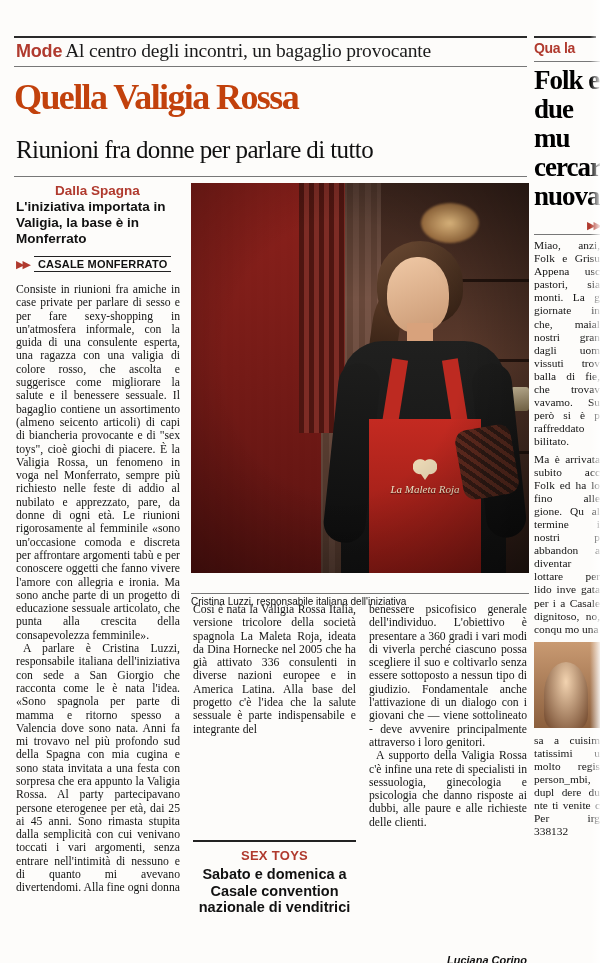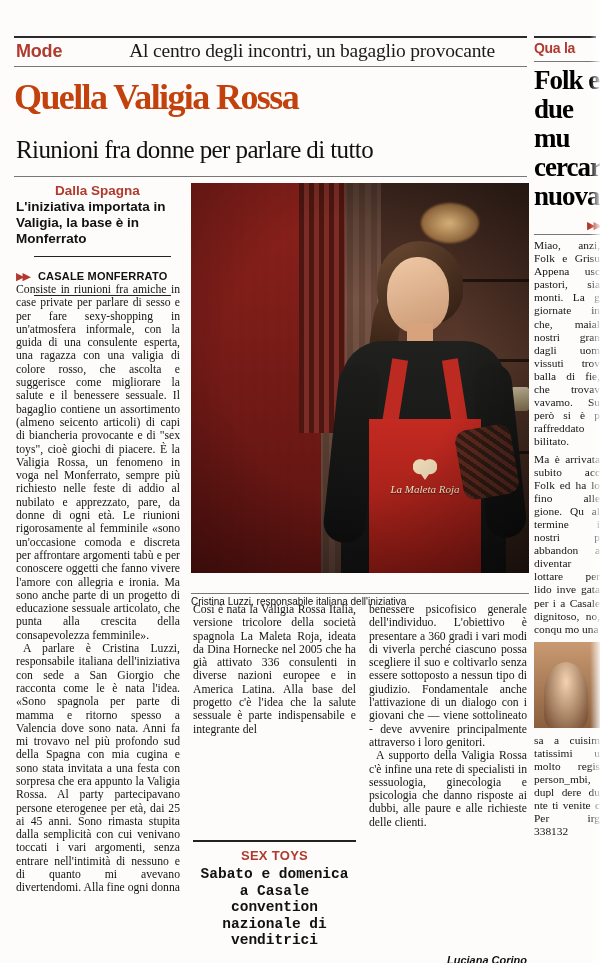--- a/index.html
+++ b/index.html
@@ -41,36 +41,35 @@
   }
 
   
   .kicker {
     position: absolute;
     left: 16px;
     top: 40px;
     width: 512px;
     display: flex;
     align-items: baseline;
-    gap: 23px;
+    gap: 3px;
     text-align: right;
   }
   .kicker-label {
     font-family: "Liberation Sans", sans-serif;
     font-weight: bold;
     font-size: 18px;
     color: #b03a2e;
     letter-spacing: -0.2px;
   }
   .kicker-text {
     font-family: "Liberation Serif", serif;
     font-size: 19.5px;
     color: #1a1a1a;
     letter-spacing: -0.2px;
-    margin-left: 44px;
   }
 
   .rule-under-kicker {
     position: absolute;
     left: 14px;
     top: 66px;
     width: 513px;
     height: 1px;
     background: #777;
   }
@@ -137,21 +136,21 @@
   }
   .arrows {
     color: #b03a2e;
     font-size: 11px;
     letter-spacing: -2px;
     font-family: "DejaVu Sans", sans-serif;
   }
   .dateline-box {
     border-top: 1px solid #222;
     border-bottom: 1px solid #222;
-    padding: 13px 4px;
+    padding: 1px 4px;
     font-family: "Liberation Sans", sans-serif;
     font-weight: bold;
     font-size: 11px;
     letter-spacing: 0.2px;
   }
 
   
   .col {
     position: absolute;
     font-family: "Liberation Serif", serif;
@@ -351,21 +350,21 @@
   }
   .box-sextoys .label {
     font-family: "Liberation Sans", sans-serif;
     font-weight: bold;
     font-size: 13px;
     color: #b03a2e;
     letter-spacing: 0.3px;
     margin-bottom: 3px;
   }
   .box-sextoys .txt {
-    font-family: Liberation Mono, monospace;
+    font-family: Liberation Sans, sans-serif;
     font-weight: bold;
     font-size: 14.5px;
     line-height: 16.5px;
     color: #111;
   }
 
   .byline {
     position: absolute;
     left: 369px;
     top: 934px;

